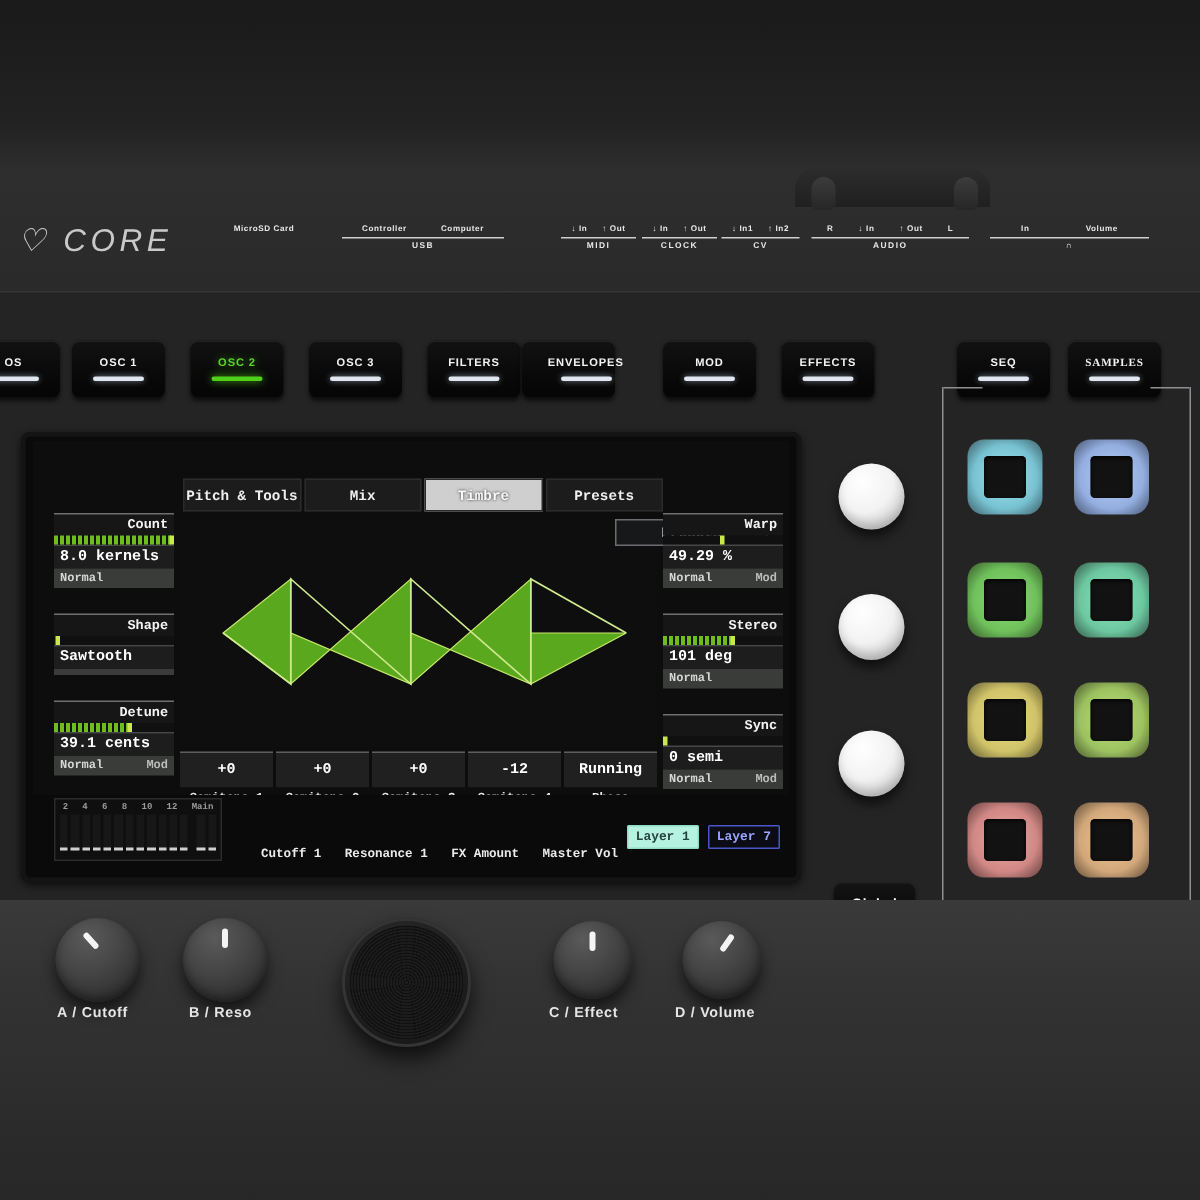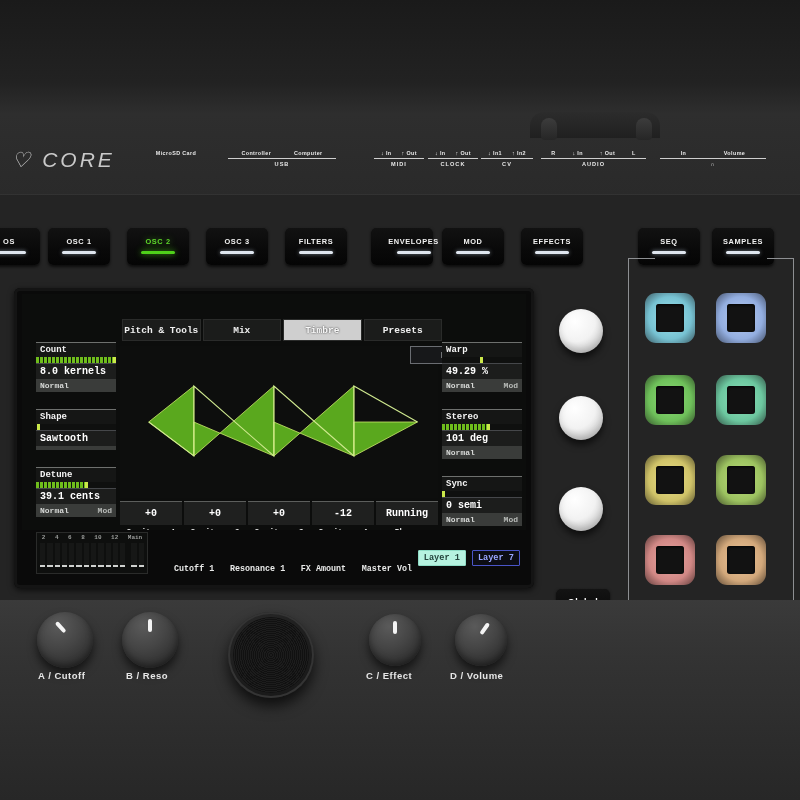--- a/index.html
+++ b/index.html
@@ -103,21 +103,21 @@
     background:#0d0e0d;
   }
 
   
   .pcol{ position:absolute; width:80px; }
   .pcol.left{ left:14px; top:48px; }
   .pcol.right{ right:4px; top:48px; }
   .pslot{ margin-bottom:17px; }
   .pname{
     background:#151615; color:#f4f4f4; font-size:9px; font-weight:bold;
-    padding:2px 4px; border-top:1px solid #6e706e;
+    padding:2px 4px; border-top:1px solid #6e706e;text-align:right;
   }
   .pbar{ height:7px; background:#0f100f; border-bottom:1px solid #45474a; position:relative; }
   .pbar > i{
     position:absolute; left:0; top:0; bottom:0;
     background: repeating-linear-gradient(90deg,#6fbd1c 0 3px, #0f100f 3px 4px);
   }
   .pbar > b{ position:absolute; top:0; bottom:0; width:3px; background:#cbe84a; }
   .pval{
     background:#1c1d1c; color:#ffffff; font-size:10px; font-weight:bold;
     padding:2px 4px;
@@ -340,37 +340,37 @@
     <div class="bar"></div>
   </div>
   <div class="sec-btn" style="left:206px;">
     <div class="lbl">OSC 3</div>
     <div class="bar"></div>
   </div>
   <div class="sec-btn" style="left:285px;">
     <div class="lbl">FILTERS</div>
     <div class="bar"></div>
   </div>
-  <div class="sec-btn" style="left:371px;padding-left:23px;">
+  <div class="sec-btn" style="left:348px;padding-left:23px;">
     <div class="lbl">ENVELOPES</div>
     <div class="bar"></div>
   </div>
   <div class="sec-btn" style="left:442px;">
     <div class="lbl">MOD</div>
     <div class="bar"></div>
   </div>
   <div class="sec-btn" style="left:521px;">
     <div class="lbl">EFFECTS</div>
     <div class="bar"></div>
   </div>
   <div class="sec-btn" style="left:638px;">
     <div class="lbl">SEQ</div>
     <div class="bar"></div>
   </div>
-  <div class="sec-btn" style="left:712px;">
+  <div class="sec-btn" style="left:712px;font-family:Liberation Serif, serif;">
     <div class="lbl">SAMPLES</div>
     <div class="bar"></div>
   </div>
 
   <div class="screen-frame">
     <div class="screen">
 
       <div class="tabs">
         <div class="tab">
             <span>Pitch &amp; Tools</span>

